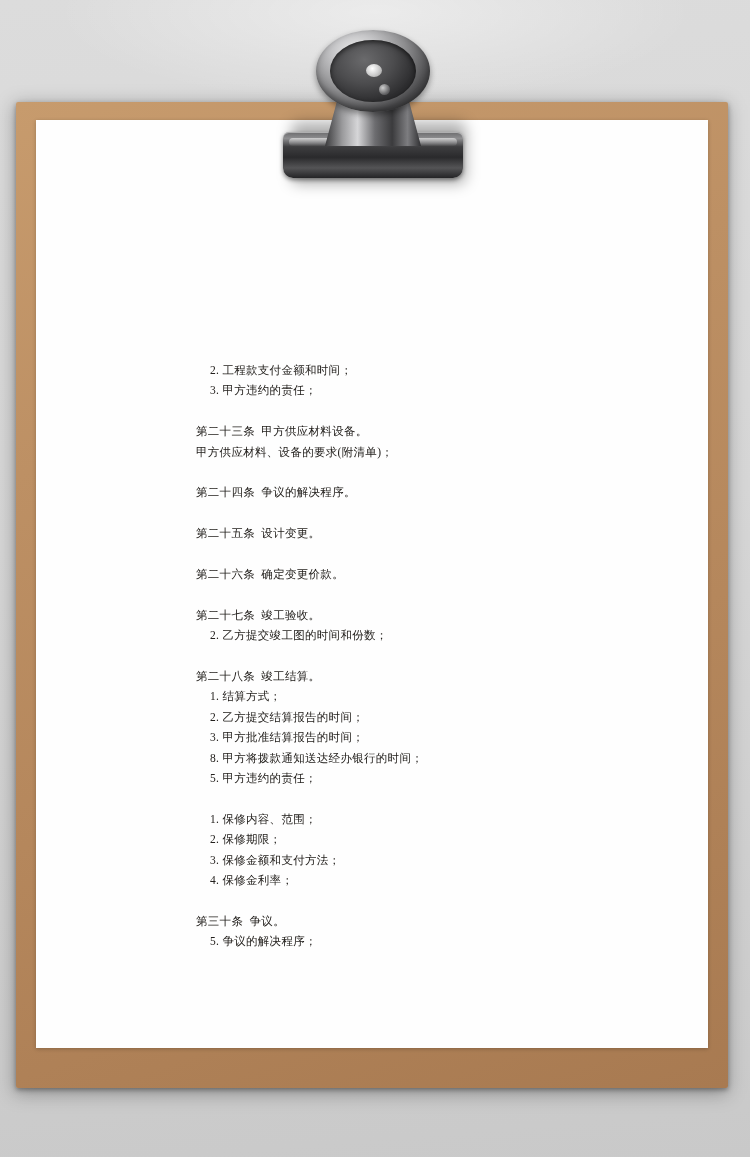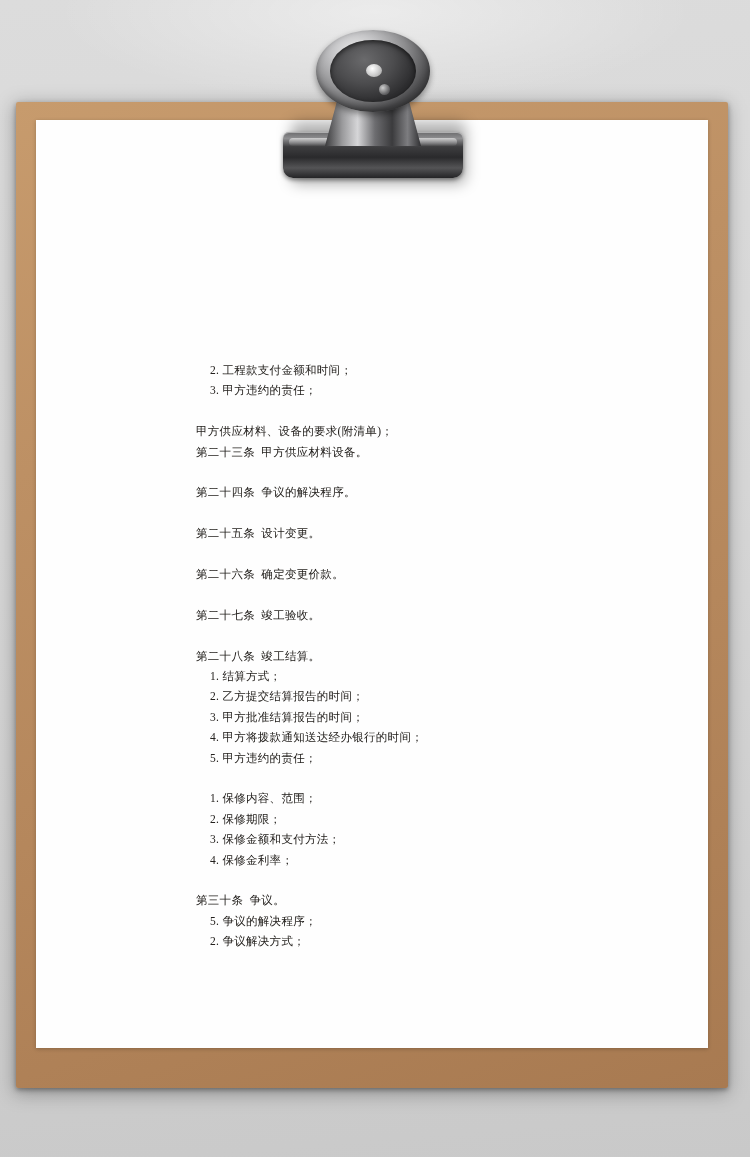--- a/index.html
+++ b/index.html
@@ -169,46 +169,46 @@
   <div class="wall-shade"></div>
 
   <div class="board-shadow"></div>
 
   <div class="board">
     <div class="paper">
       <div class="paper-inner" id="doc-body">
           <div class="doc-line indent">2. 工程款支付金额和时间；</div>
           <div class="doc-line indent">3. 甲方违约的责任；</div>
           <div class="doc-line blank"></div>
+          <div class="doc-line">第二十三条  甲方供应材料设备。</div>
           <div class="doc-line">甲方供应材料、设备的要求(附清单)；</div>
-          <div class="doc-line">第二十三条  甲方供应材料设备。</div>
           <div class="doc-line blank"></div>
           <div class="doc-line">第二十四条  争议的解决程序。</div>
           <div class="doc-line blank"></div>
           <div class="doc-line">第二十五条  设计变更。</div>
           <div class="doc-line blank"></div>
           <div class="doc-line">第二十六条  确定变更价款。</div>
           <div class="doc-line blank"></div>
           <div class="doc-line">第二十七条  竣工验收。</div>
+          <div class="doc-line indent">2. 乙方提交竣工图的时间和份数；</div>
           <div class="doc-line blank"></div>
           <div class="doc-line">第二十八条  竣工结算。</div>
           <div class="doc-line indent">1. 结算方式；</div>
           <div class="doc-line indent">2. 乙方提交结算报告的时间；</div>
           <div class="doc-line indent">3. 甲方批准结算报告的时间；</div>
-          <div class="doc-line indent">4. 甲方将拨款通知送达经办银行的时间；</div>
+          <div class="doc-line indent">8. 甲方将拨款通知送达经办银行的时间；</div>
           <div class="doc-line indent">5. 甲方违约的责任；</div>
           <div class="doc-line blank"></div>
           <div class="doc-line indent">1. 保修内容、范围；</div>
           <div class="doc-line indent">2. 保修期限；</div>
           <div class="doc-line indent">3. 保修金额和支付方法；</div>
           <div class="doc-line indent">4. 保修金利率；</div>
           <div class="doc-line blank"></div>
           <div class="doc-line">第三十条  争议。</div>
           <div class="doc-line indent">5. 争议的解决程序；</div>
-          <div class="doc-line indent">2. 争议解决方式；</div>
           <div class="doc-line blank"></div>
         </div>
     </div>
   </div>
 
   <div class="clip">
     <div class="clip-shadow"></div>
     <div class="clip-bar"></div>
     <div class="clip-neck"></div>
     <div class="clip-disc">

